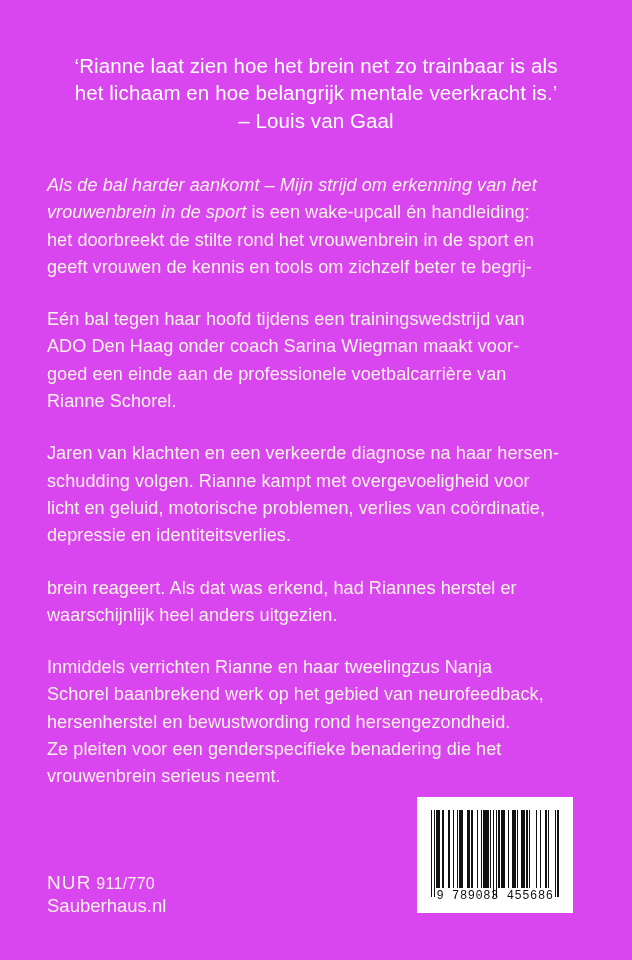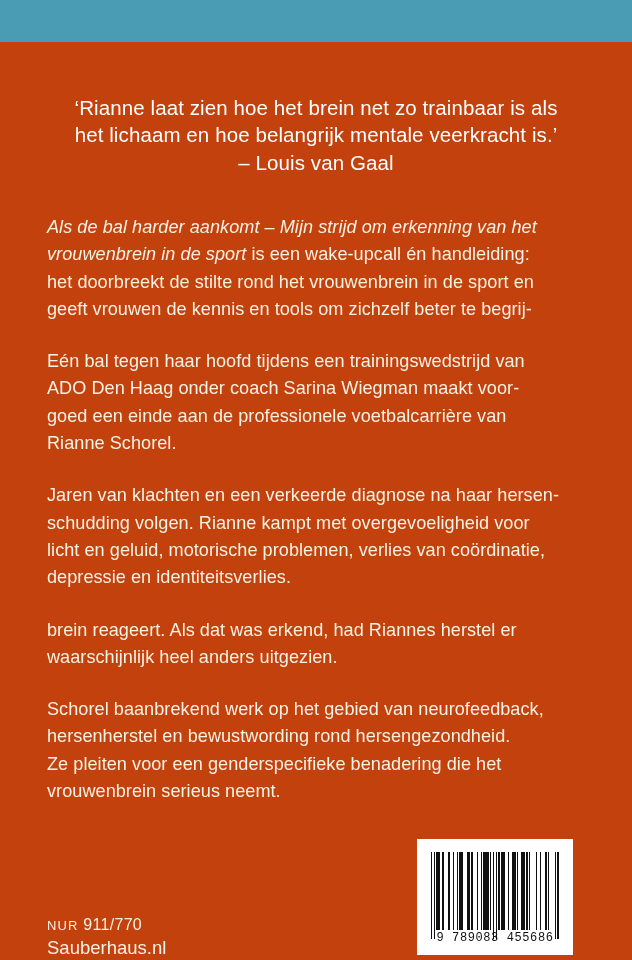--- a/index.html
+++ b/index.html
@@ -10,22 +10,21 @@
     width: 632px;
     height: 960px;
     background: #4a9cb5;
     font-family: "Liberation Sans", sans-serif;
     overflow: hidden;
     position: relative;
   }
   .cover {
     position: absolute;
     inset: 0;
-    background: #c2410c;
-    margin-top: 42px;
+    background: #d946ef;
   }
 
   
   .quote-block {
     position: absolute;
     left: 46px;
     top: 52px;
     width: 540px;
     text-align: center;
     color: #ffffff;
@@ -75,21 +74,21 @@
     top: 872px;
     color: #f7f2e4;
   }
   .nur-line {
     font-size: 15.5px;
     letter-spacing: 0.5px;
     line-height: 21px;
     white-space: nowrap;
   }
   .nur-label {
-    font-size: 13px;
+    font-size: 19px;
     letter-spacing: 1.1px;
   }
   .nur-number {
     font-size: 16px;
     letter-spacing: 0.3px;
   }
   .imprint-site {
     font-size: 18.5px;
     line-height: 24px;
     white-space: nowrap;
@@ -168,20 +167,21 @@
       <span class="ln">licht en geluid, motorische problemen, verlies van coördinatie,</span>
       <span class="ln">depressie en identiteitsverlies.</span>
     </p>
 
     <p class="para">
       <span class="ln">brein reageert. Als dat was erkend, had Riannes herstel er</span>
       <span class="ln">waarschijnlijk heel anders uitgezien.</span>
     </p>
 
     <p class="para">
+      <span class="ln">Inmiddels verrichten Rianne en haar tweelingzus Nanja</span>
       <span class="ln">Schorel baanbrekend werk op het gebied van neurofeedback,</span>
       <span class="ln">hersenherstel en bewustwording rond hersengezondheid.</span>
       <span class="ln">Ze pleiten voor een genderspecifieke benadering die het</span>
       <span class="ln">vrouwenbrein serieus neemt.</span>
     </p>
 
   </div>
 
   <div class="imprint">
     <div class="nur-line">

